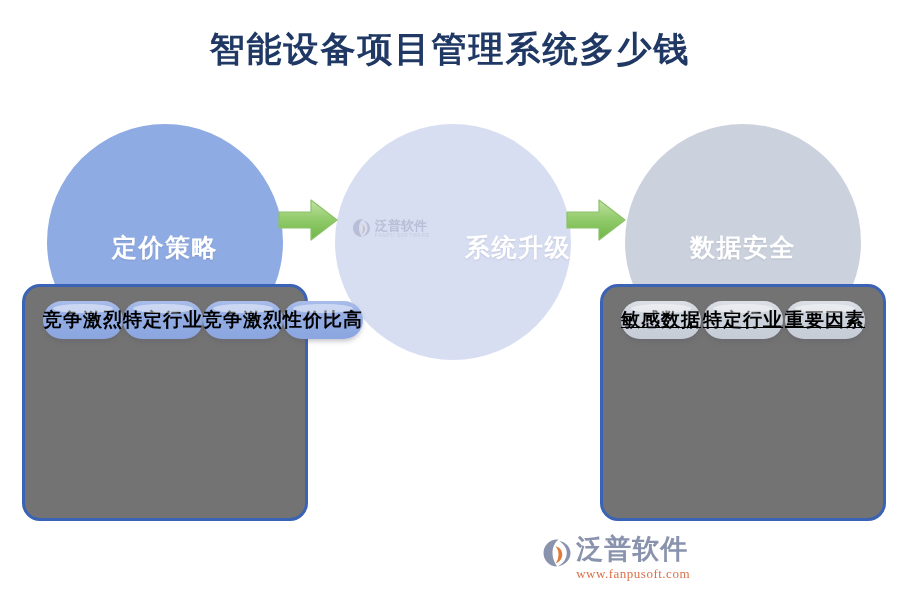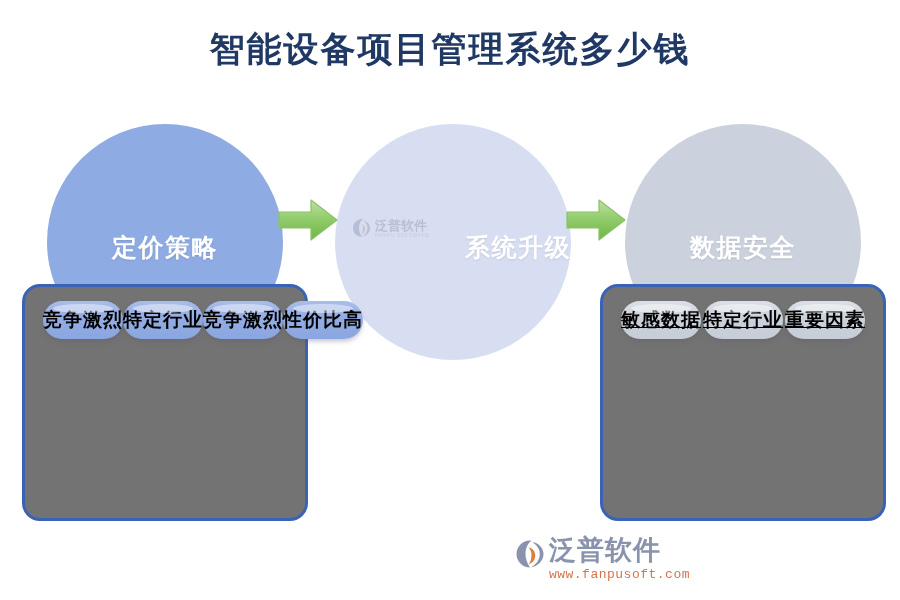--- a/index.html
+++ b/index.html
@@ -190,21 +190,21 @@
     font-weight: bold;
     color: #8A93AD;
     letter-spacing: 1px;
     line-height: 1;
     white-space: nowrap;
   }
   .logo-url {
     font-size: 13px;
     color: #D9724A;
     letter-spacing: 0.5px;
-    font-family: Liberation Mono, monospace;
+    font-family: Liberation Serif, serif;
     margin-top: 3px;
     white-space: nowrap;
   }
 </style>
 </head>
 <body>
 
 <div id="canvas">
 
   <div class="title">智能设备项目管理系统多少钱</div>

